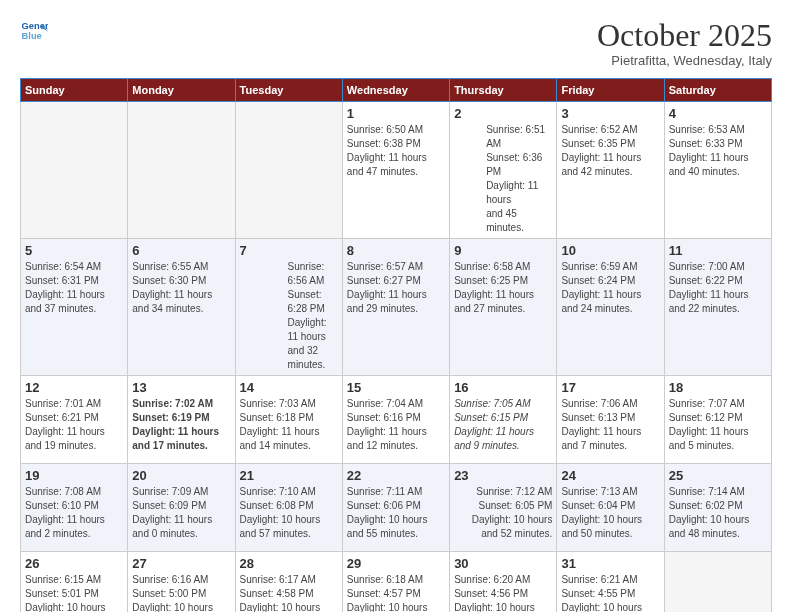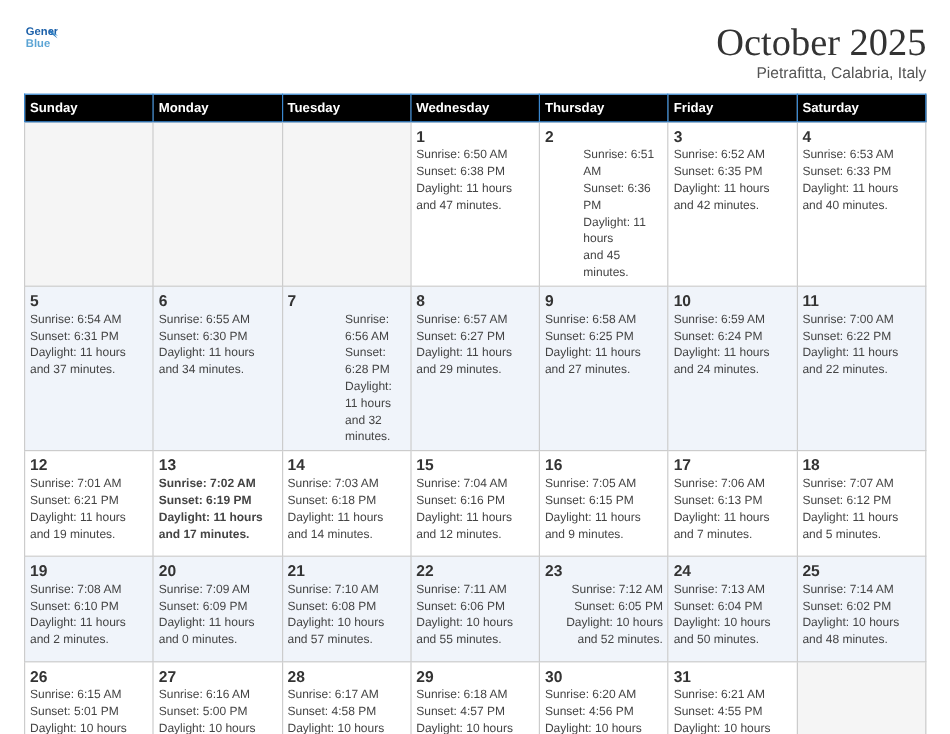--- a/index.html
+++ b/index.html
@@ -47,21 +47,21 @@
       color: #555;
     }
     .calendar {
       flex: 1;
       border: 1px solid #ccc;
       border-collapse: collapse;
       width: 100%;
       table-layout: fixed;
     }
     .calendar th {
-      background: #000000;
+      background: #7f1d1d;
       color: #fff;
       font-size: 11px;
       font-weight: bold;
       padding: 5px 4px;
       text-align: left;
       border: 1px solid #3a88d0;
     }
     .calendar td {
       border: 1px solid #ccc;
       vertical-align: top;
@@ -98,21 +98,21 @@
     <div class="logo">
       <svg class="logo-icon" viewBox="0 0 36 36">
         <text x="2" y="14" font-size="12" font-weight="bold" fill="#1a5fa8">General</text>
         <text x="2" y="27" font-size="12" font-weight="bold" fill="#5ba4d4">Blue</text>
         <polygon points="28,8 36,18 28,12" fill="#2979c2"></polygon>
         <polygon points="30,10 38,16 32,14" fill="#5ba4d4" opacity="0.7"></polygon>
       </svg>
     </div>
     <div class="title-block">
       <div class="month-title">October 2025</div>
-      <div class="subtitle">Pietrafitta, Calabria, Italy</div>
+      <div class="subtitle">Pietrafitta, Wednesday, Italy</div>
     </div>
   </div>
 
   <table class="calendar">
     <thead>
       <tr>
         <th>Sunday</th>
         <th>Monday</th>
         <th>Tuesday</th>
         <th>Wednesday</th>
@@ -230,21 +230,21 @@
           </td>
           <td>
             <span class="day-num">15</span>
             <div class="day-info" style="white-space: pre-line;">Sunrise: 7:04 AM
 Sunset: 6:16 PM
 Daylight: 11 hours
 and 12 minutes.</div>
           </td>
           <td>
             <span class="day-num">16</span>
-            <div class="day-info" style="white-space: pre-line;">Sunrise: 7:05 AM
+            <div class="day-info" style="white-space: pre-line; font-style: italic;">Sunrise: 7:05 AM
 Sunset: 6:15 PM
 Daylight: 11 hours
 and 9 minutes.</div>
           </td>
           <td>
             <span class="day-num">17</span>
             <div class="day-info" style="white-space: pre-line;">Sunrise: 7:06 AM
 Sunset: 6:13 PM
 Daylight: 11 hours
 and 7 minutes.</div>

